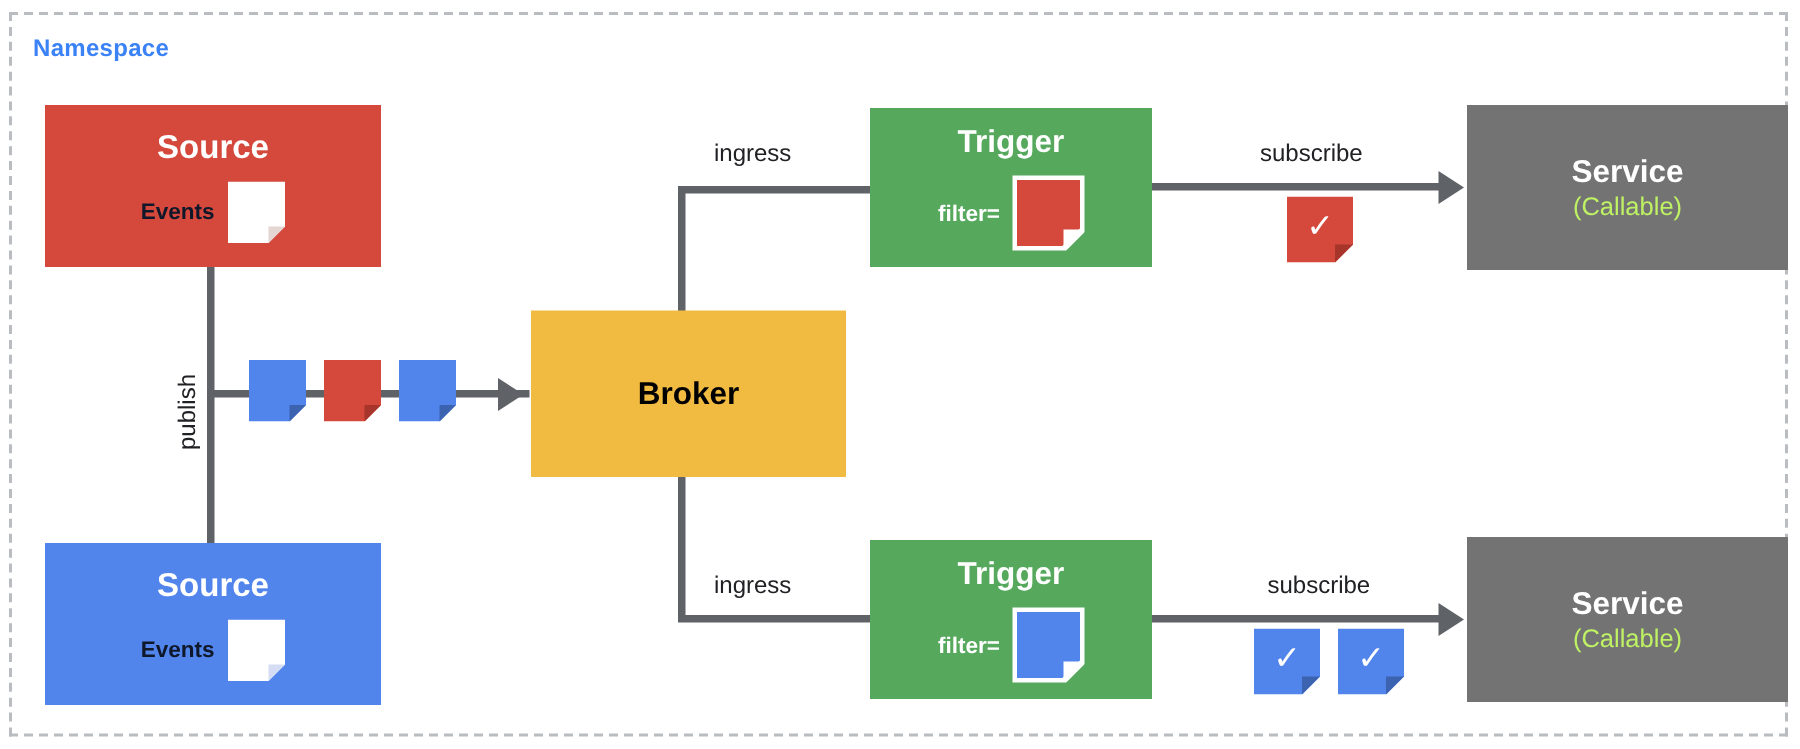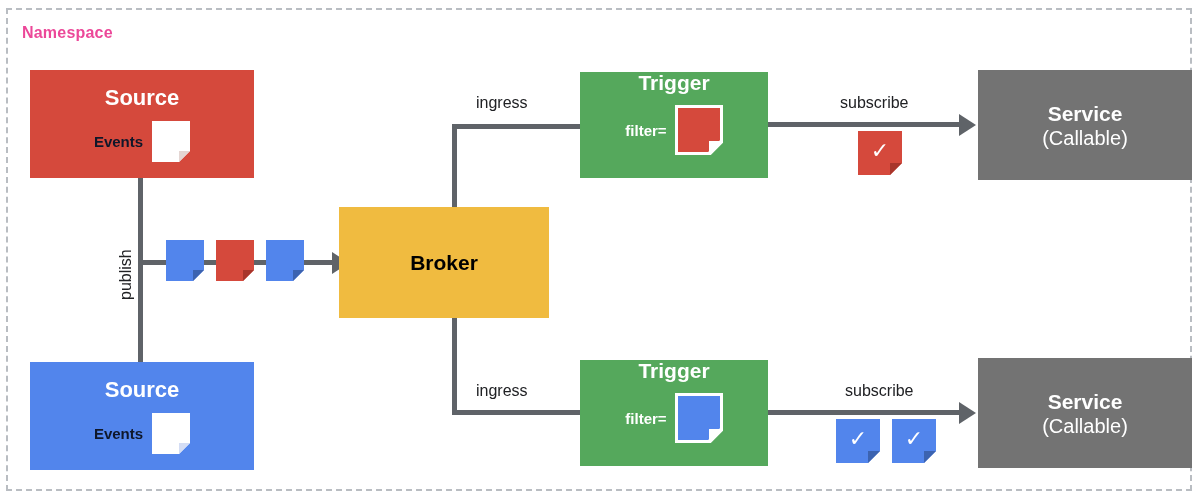--- a/index.html
+++ b/index.html
@@ -13,21 +13,21 @@
 
   
   .namespace-frame{
     position:absolute;left:6px;top:8px;width:1186px;height:483px;
     border:2px dashed #b9bdc2;
     box-sizing:border-box;
     background:transparent;
   }
   .namespace-label{
     position:absolute;left:22px;top:24px;
-    font-size:16px;font-weight:bold;color:#ec4899;
+    font-size:16px;font-weight:bold;color:#3b82f6;
     letter-spacing:.2px;
     white-space:nowrap;
     text-align:right;
   }
 
   
   .box{
     position:absolute;box-sizing:border-box;
     display:flex;flex-direction:column;
     align-items:center;justify-content:flex-start;
@@ -46,48 +46,48 @@
   }
   .source-row .events-label{
     font-size:15px;font-weight:bold;color:#0f172a;
     margin-right:9px;white-space:nowrap;
   }
   #source-red{left:30px;top:70px;background:#d5493c;}
   #source-blue{left:30px;top:362px;background:#5285ec;}
 
   
   #broker-box{
-    left:339px;top:207px;width:210px;height:111px;
+    left:354px;top:207px;width:210px;height:111px;
     background:#f0bb40;
     justify-content:center;
   }
   #broker-box .box-title{color:#000000;font-size:21px;margin:0;}
 
   
   .trigger-box{width:188px;height:106px;background:#55a85c;}
-  .trigger-box .box-title{font-size:21px;}
+  .trigger-box .box-title{font-size:21px;margin-top:12px;}
   .trigger-row{
     display:flex;align-items:center;justify-content:center;
     margin-top:12px;
   }
   .trigger-row .filter-label{
     font-size:15px;font-weight:bold;color:#ffffff;
     margin-right:8px;white-space:nowrap;
   }
   #trigger-top{left:580px;top:72px;}
   #trigger-bottom{left:580px;top:360px;}
 
   
   .service-box{
     width:214px;height:110px;background:#737373;
     justify-content:center;
   }
   .service-box .box-title{font-size:21px;text-align:right;}
   .service-sub{
-    font-size:20px;color:#ffffff;font-weight:normal;
+    font-size:17px;color:#bef264;font-weight:normal;
     margin-top:4px;line-height:1;white-space:nowrap;
   }
   #service-top{left:978px;top:70px;}
   #service-bottom{left:978px;top:358px;}
 
   
   .doc-icon{
     position:relative;display:inline-block;
   }
   .doc-icon .sheet{

